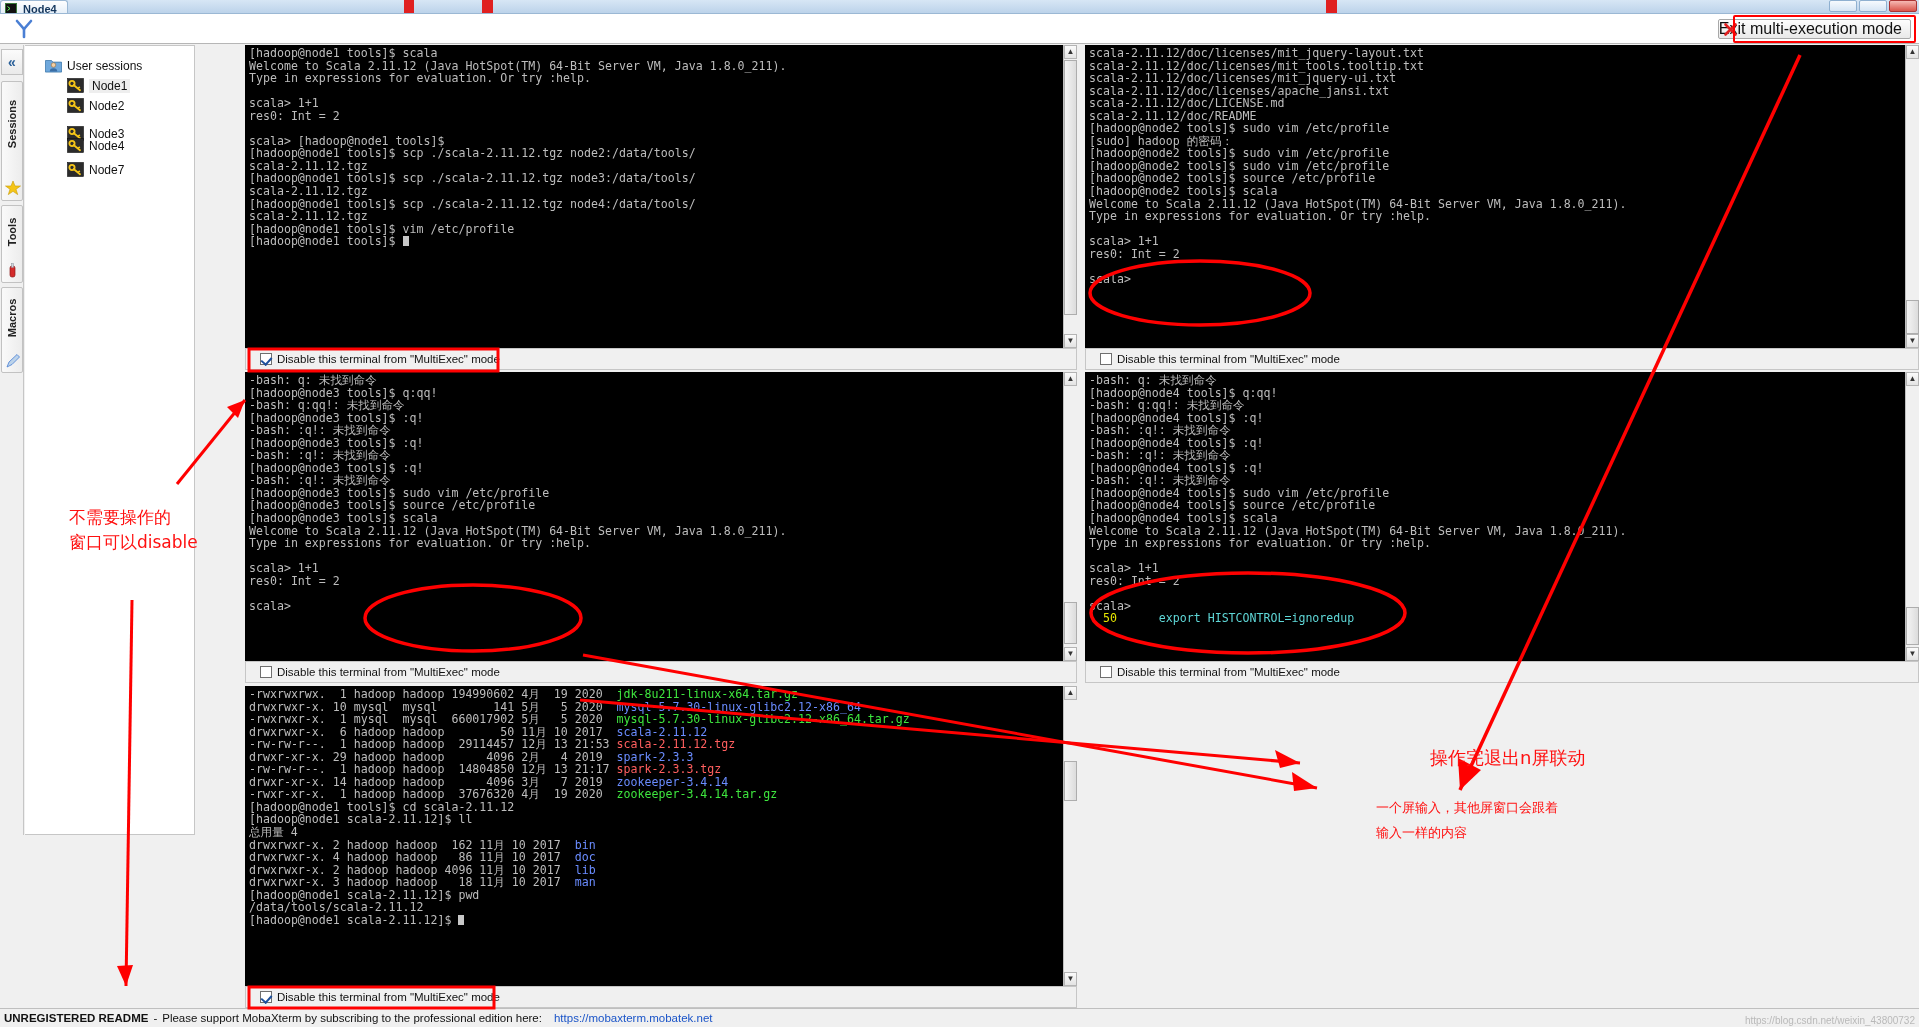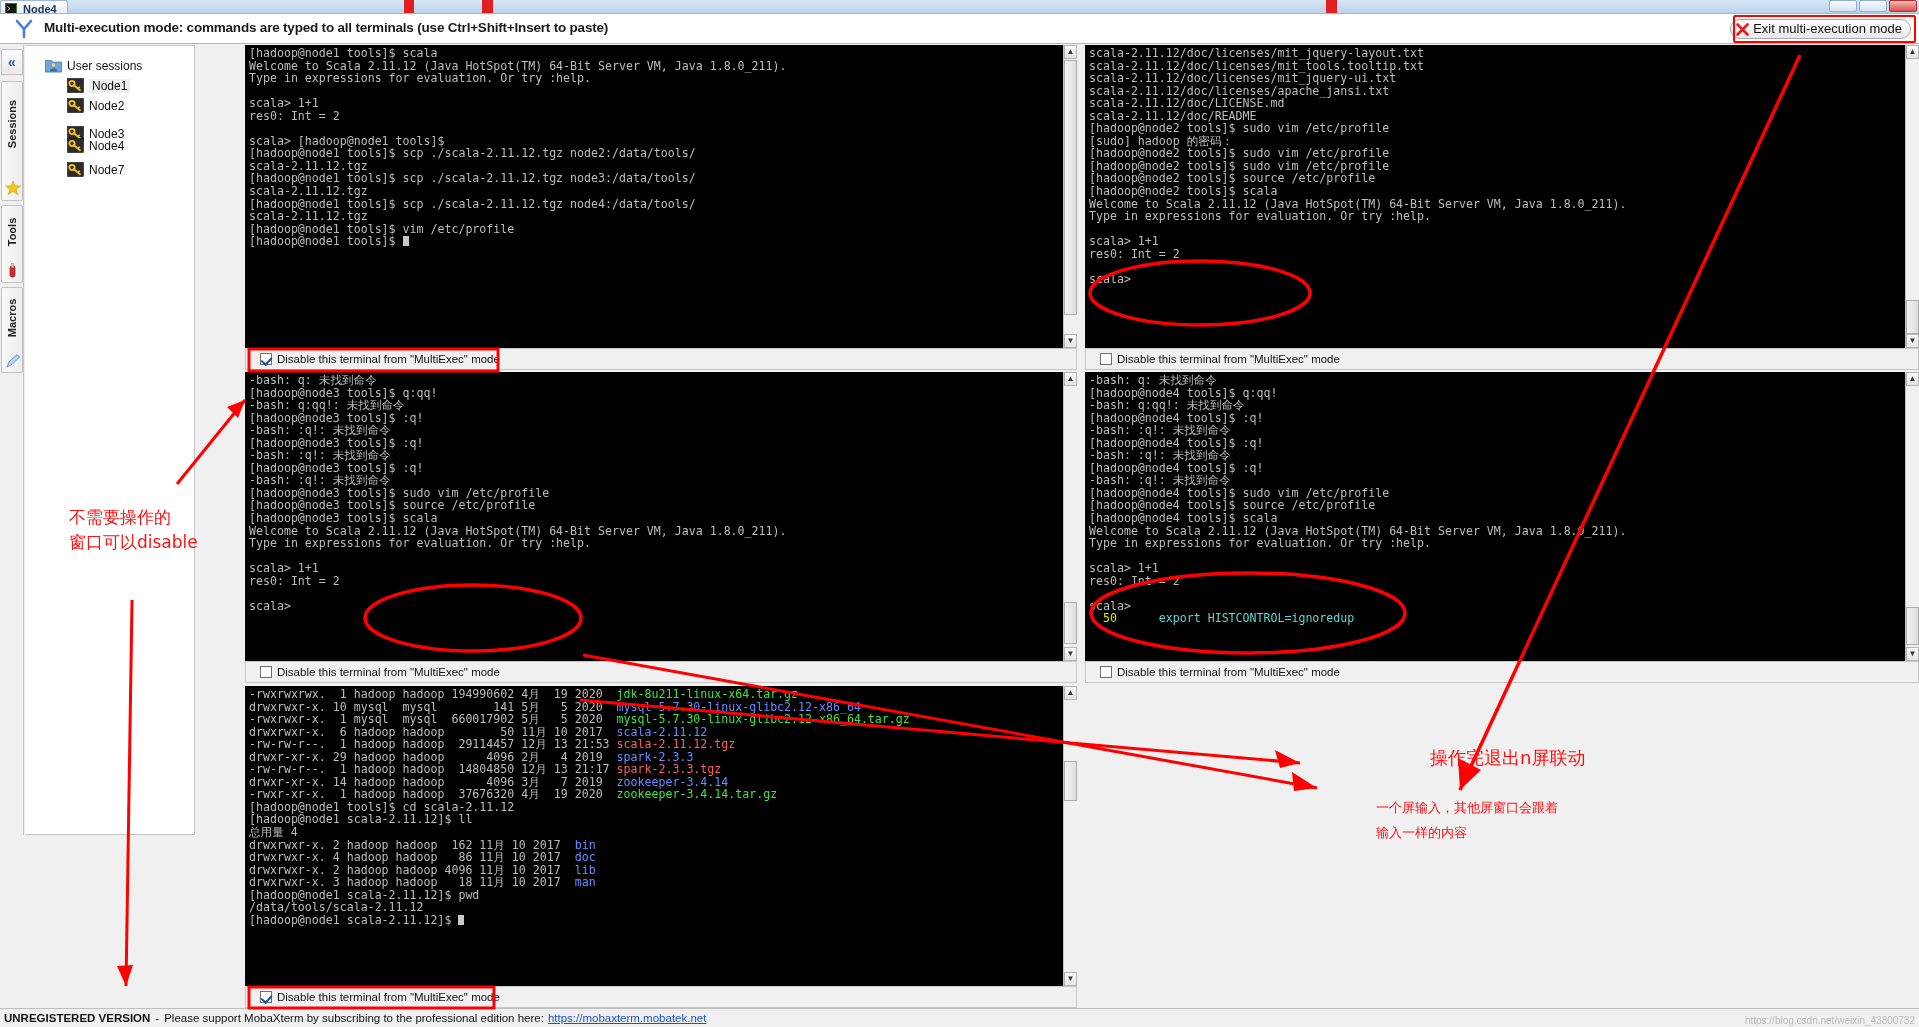--- a/index.html
+++ b/index.html
@@ -37,23 +37,23 @@
     background:#ffffff; border-bottom:1px solid #b6b6b6;
   }
   #mb-icon{position:absolute; left:13px; top:4px; width:22px; height:22px;}
   #mb-title{
     position:absolute; left:44px; top:6px; font-size:13.5px; font-weight:bold;
     color:#1a1a1a; letter-spacing:-0.2px; white-space:nowrap;
   }
   .tbtn{
     position:absolute; top:5px; height:20px;
     background:linear-gradient(to bottom,#fdfdfd,#e9e9e9);
-    border:1px solid #a8a8a8; border-radius:10px;
-    font-size:13px; color:#111; line-height:18px; white-space:nowrap;
-    padding-left:22px; padding-right:8px;
+    border:1px solid #a8a8a8; border-radius:2px;
+    font-size:16px; color:#111; line-height:18px; white-space:nowrap;
+    padding-right:8px;
   }
   #btn-multipaste{ right:90px; }
   #btn-exitmode{ right:8px; }
   .tbtn .gly{position:absolute; left:4px; top:2px; width:15px;height:15px;}
   #exit-hl{
     position:absolute; right:3px; top:1px; width:183px; height:28px;
     border:2.5px solid #ff0000; border-radius:2px; pointer-events:none;
   }
 
   
@@ -132,21 +132,21 @@
   }
   .cbrow .cblbl{font-size:11.5px;color:#111;white-space:nowrap;}
 
   
   #status{
     position:absolute; left:0; bottom:0; width:1919px; height:19px;
     background:#f0f0f0; border-top:1px solid #bfbfbf; display:flex; align-items:center;
     font-size:11.5px; color:#111; padding-left:4px;
   }
   #status b{font-weight:bold;}
-  #status .lnk{color:#1a54c8; text-decoration:underline; margin-left:4px;}
+  #status .lnk{color:#1a54c8; margin-left:12px;}
   #wmark{
     position:absolute; right:4px; bottom:1px; font-size:10px; color:#b9b9b9;
     font-family:"Liberation Sans",sans-serif;
   }
 
   
   #anno{position:absolute;left:0;top:0;width:1919px;height:1027px;pointer-events:none;}
   .cn{
     position:absolute; color:#ff1010; font-family:"DejaVu Sans",sans-serif;
     font-size:17px; line-height:25px; white-space:pre; font-weight:400;
@@ -174,21 +174,20 @@
     <div class="wb"></div>
     <div class="wb close"></div>
   </div>
 </div>
 
 <div id="multibar">
   <svg id="mb-icon" viewBox="0 0 22 22">
     <path d="M4 3 L11 11 L18 3" stroke="#4a7fd4" stroke-width="2.6" fill="none" stroke-linecap="round"></path>
     <path d="M11 11 L11 19" stroke="#4a7fd4" stroke-width="2.6" fill="none" stroke-linecap="round"></path>
   </svg>
-  <div id="mb-title">Multi-execution mode: commands are typed to all terminals (use Ctrl+Shift+Insert to paste)</div>
 
   <div class="tbtn" id="btn-multipaste">
     <svg class="gly" viewBox="0 0 15 15">
       <rect x="2" y="2" width="11" height="12" rx="1" fill="#e9e4c8" stroke="#7a7a5a"></rect>
       <rect x="4.5" y="0.5" width="6" height="3" rx="1" fill="#9aa7b8" stroke="#5a6472"></rect>
       <rect x="4" y="6" width="7" height="1" fill="#5b7fb0"></rect>
       <rect x="4" y="8" width="7" height="1" fill="#5b7fb0"></rect>
       <rect x="4" y="10" width="5" height="1" fill="#5b7fb0"></rect>
     </svg>
     <span>Multi-paste</span>
@@ -340,21 +339,21 @@
     <div class="thumb" style="top:75px;height:40px;"></div>
     <div class="arw dn">▼</div>
   </div>
 </div>
 <div class="cbrow" style="left:245px;top:986px;width:832px;height:22px;">
   <div class="cb on"></div>
   <div class="cblbl">Disable this terminal from "MultiExec" mode</div>
 </div>
 
 <div id="status">
-  <b>UNREGISTERED VERSION</b>
+  <b>UNREGISTERED README</b>
   <span style="margin:0 5px;">-</span>
   <span>Please support MobaXterm by subscribing to the professional edition here:</span>
   <span class="lnk">https://mobaxterm.mobatek.net</span>
 </div>
 <div id="wmark">https://blog.csdn.net/weixin_43800732</div>
 
 <svg id="anno">
 
   <rect x="249" y="349" width="249" height="22" fill="none" stroke="#ff0000" stroke-width="3"></rect>
 

